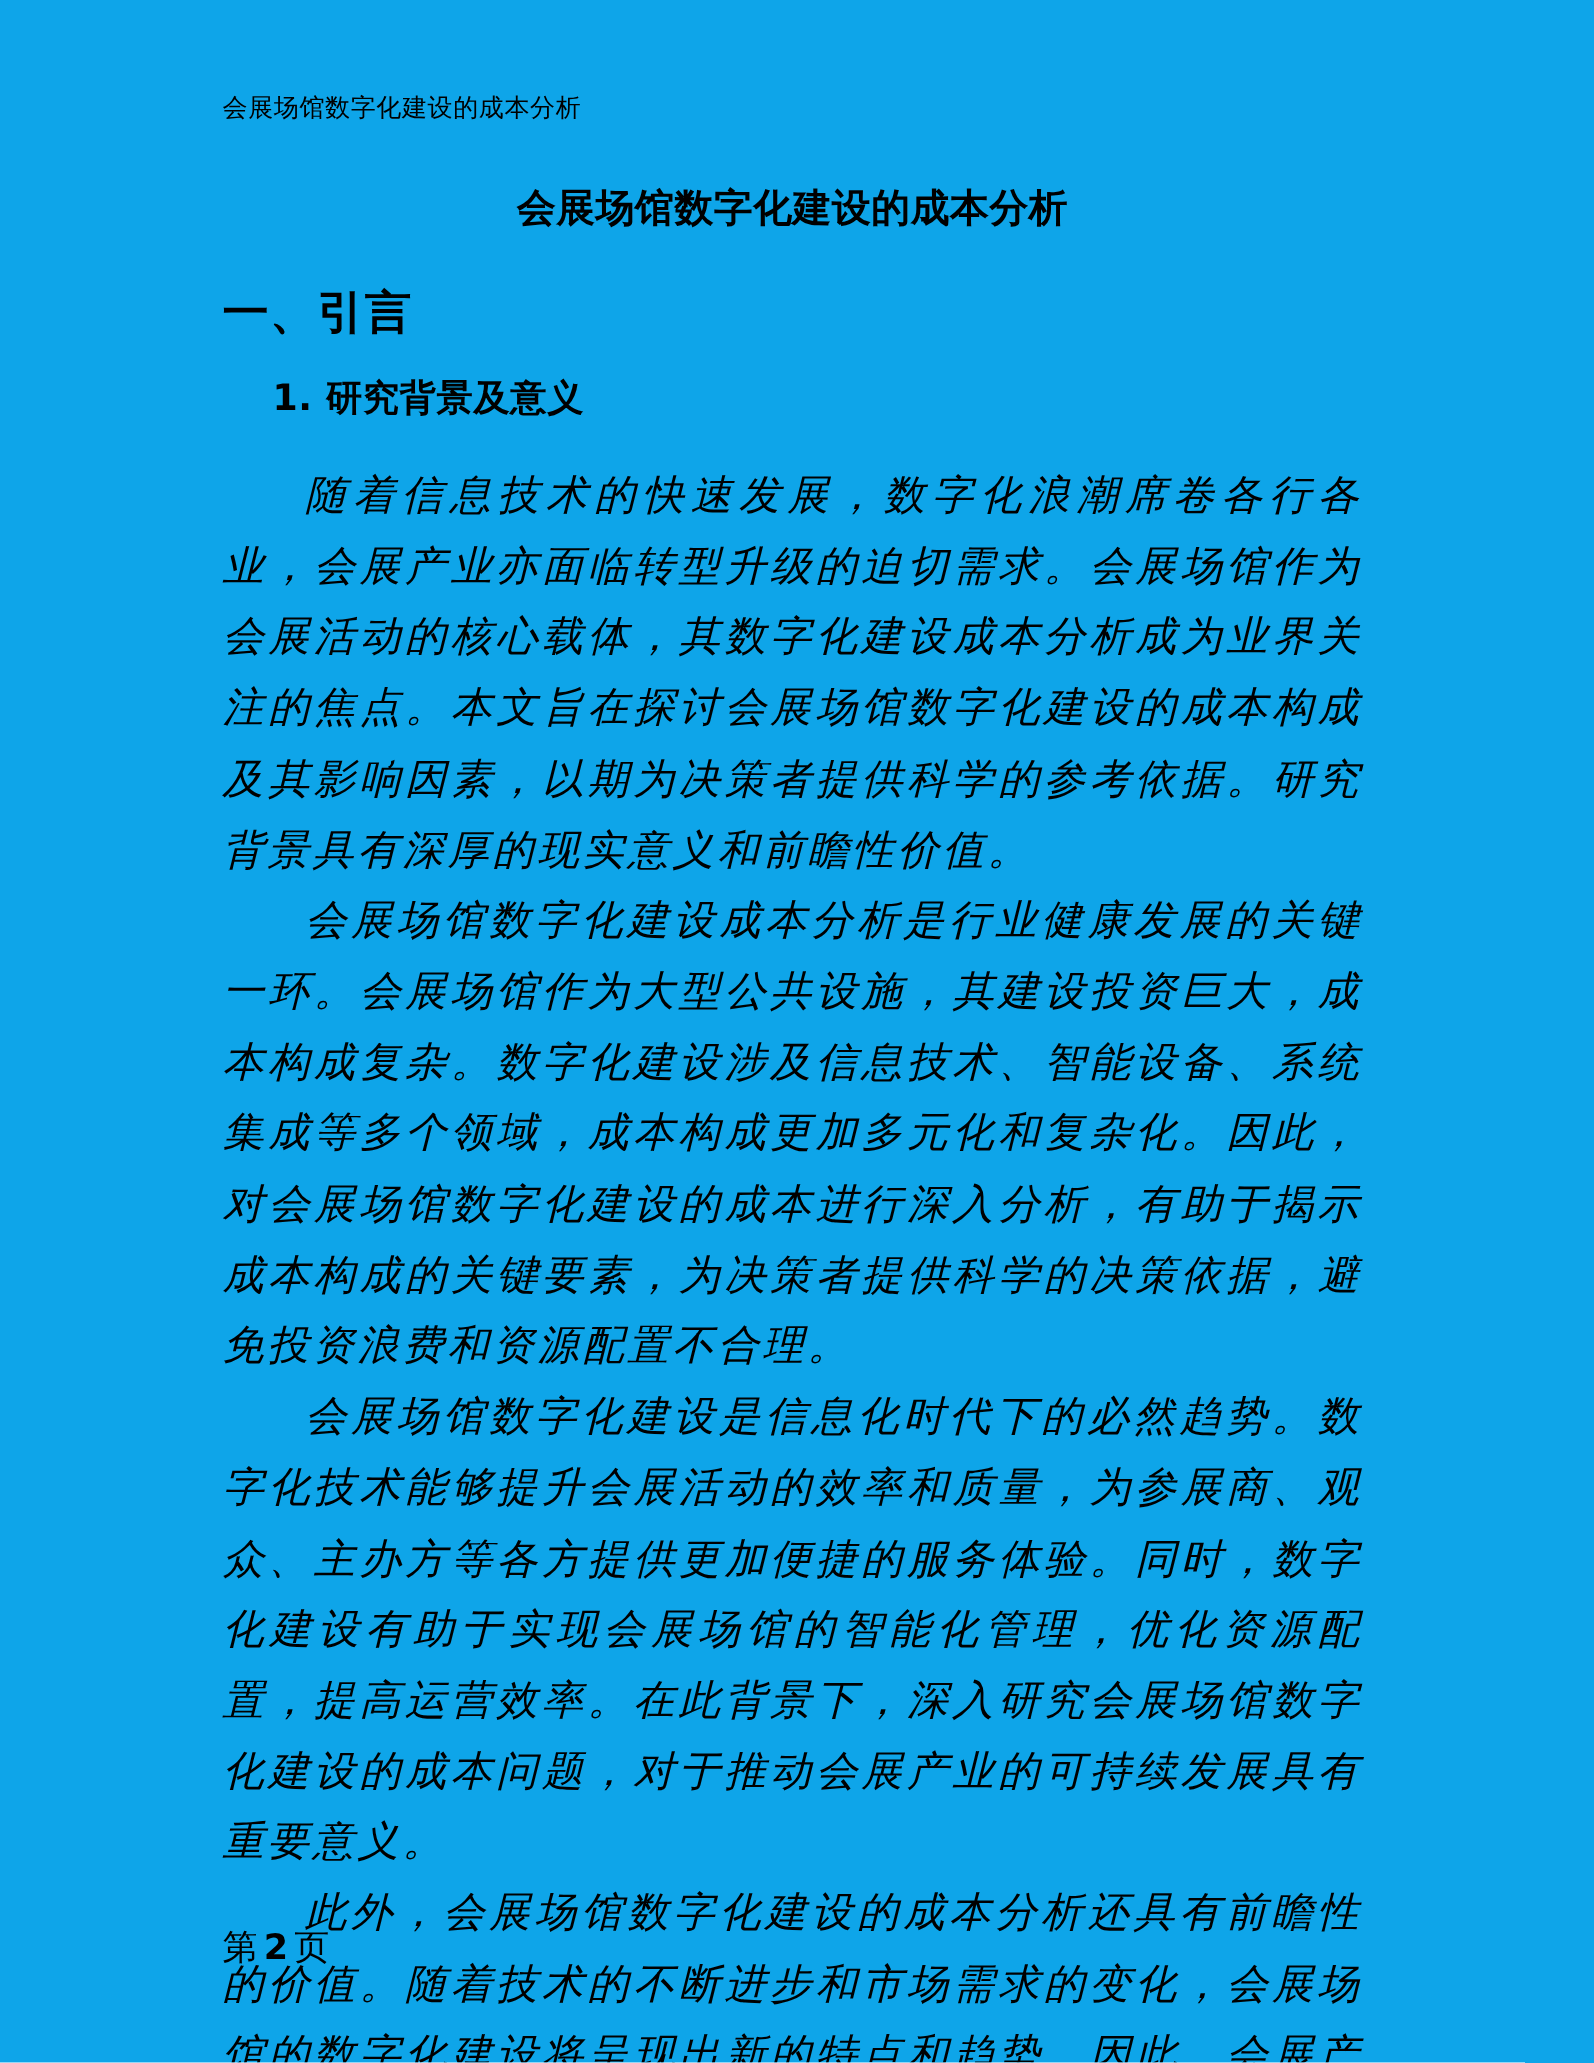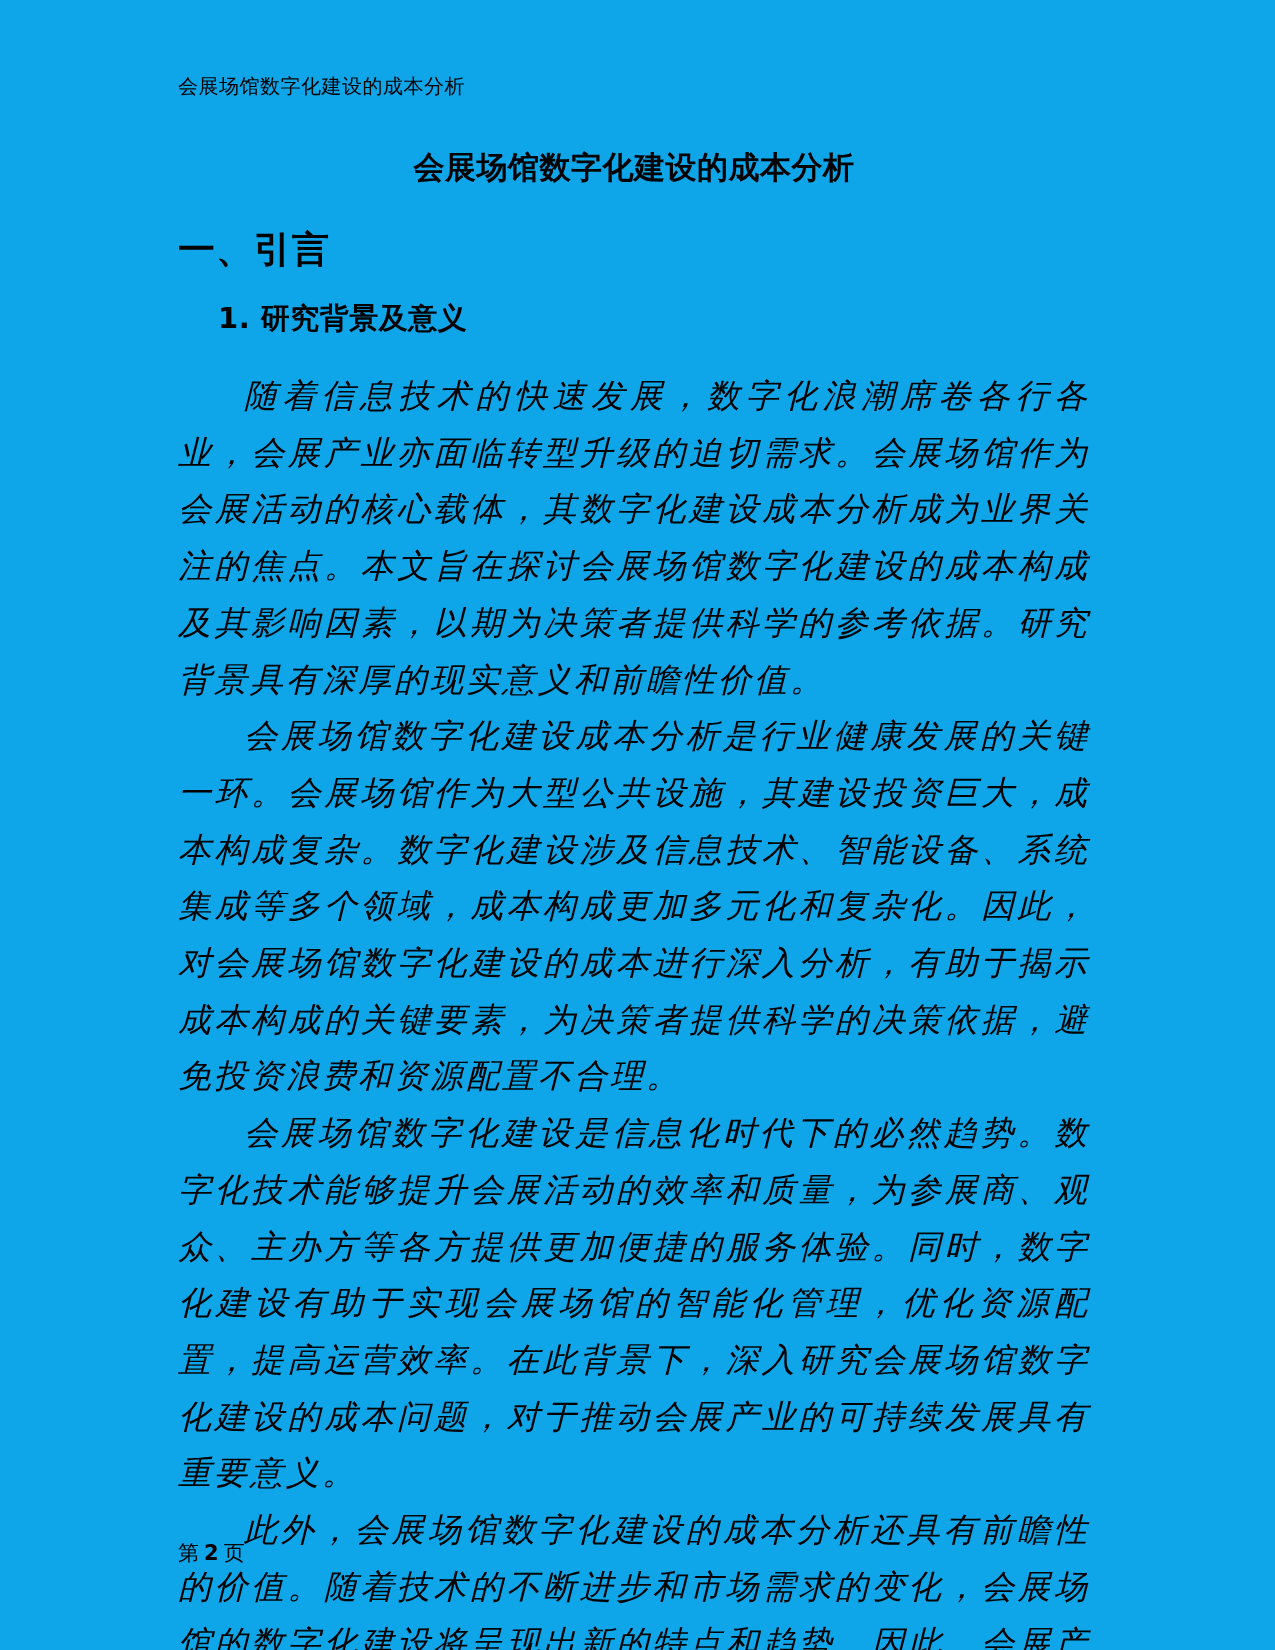--- a/index.html
+++ b/index.html
@@ -75,21 +75,21 @@
   .body-block p {
     margin: 0;
     padding: 0;
     text-indent: 2em;
   }
   .page-footer {
     position: absolute;
     top: 1541px;
     left: 178px;
     font-family: "DejaVu Serif", "Liberation Serif", serif;
-    font-size: 21px;
+    font-size: 28px;
     line-height: 1.2;
     color: #000000;
   }
   .page-footer .num {
     font-family: "DejaVu Sans", "Liberation Sans", sans-serif;
     font-weight: 600;
     padding: 0 5px;
   }
 </style>
 </head>

